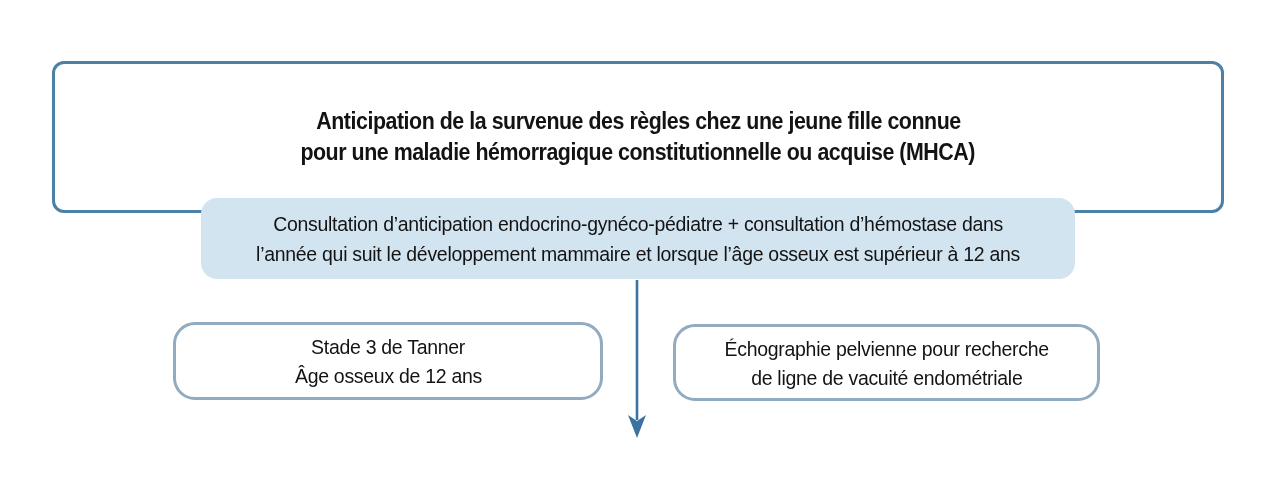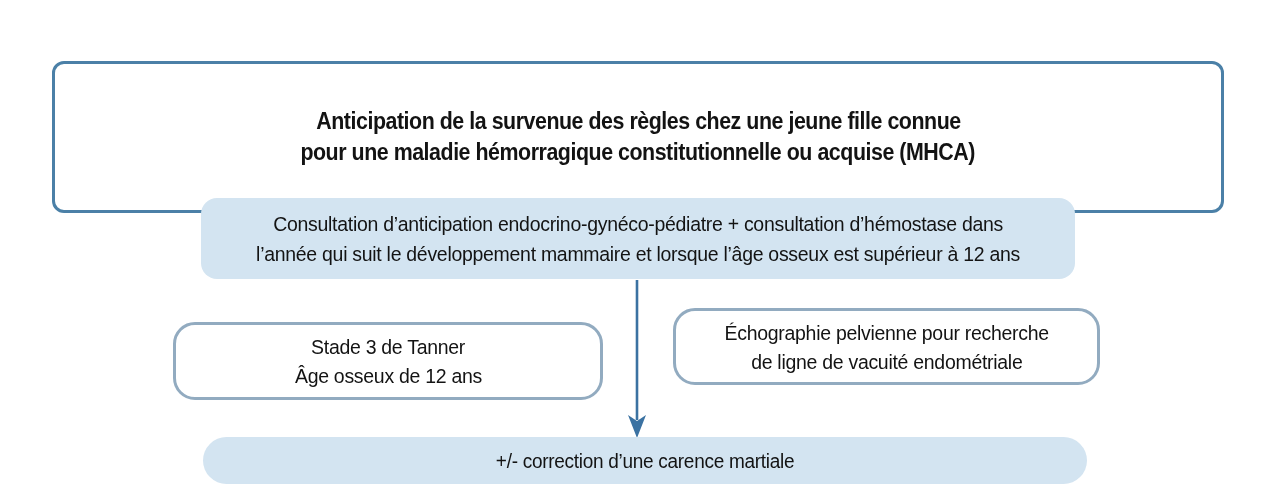--- a/index.html
+++ b/index.html
@@ -62,21 +62,21 @@
     font-size: 20.5px;
     line-height: 30px;
   }
   
   .outline-box {
     background: #ffffff;
     border: 3px solid var(--light-border);
     border-radius: 22px;
   }
   .tanner-box { left: 173px; top: 322px; width: 430px; height: 78px; }
-  .echo-box   { left: 673px; top: 308px; width: 427px; height: 77px; }
+  .echo-box   { left: 673px; top: 324px; width: 427px; height: 77px; }
   .outline-box .txt {
     font-size: 20.5px;
     line-height: 29px;
   }
   
   .correction-box {
     left: 203px; top: 437px;
     width: 884px; height: 47px;
     background: var(--fill-blue);
     border-radius: 24px;
@@ -115,17 +115,14 @@
   <div class="box outline-box tanner-box">
     <div class="txt">Stade 3 de Tanner</div>
     <div class="txt">Âge osseux de 12 ans</div>
   </div>
 
   <div class="box outline-box echo-box">
     <div class="txt">Échographie pelvienne pour recherche</div>
     <div class="txt">de ligne de vacuité endométriale</div>
   </div>
 
-  <div class="box correction-box">
-    <div class="txt">+/- correction d’une carence martiale</div>
-  </div>
 
 </div>
 
 </body></html>

